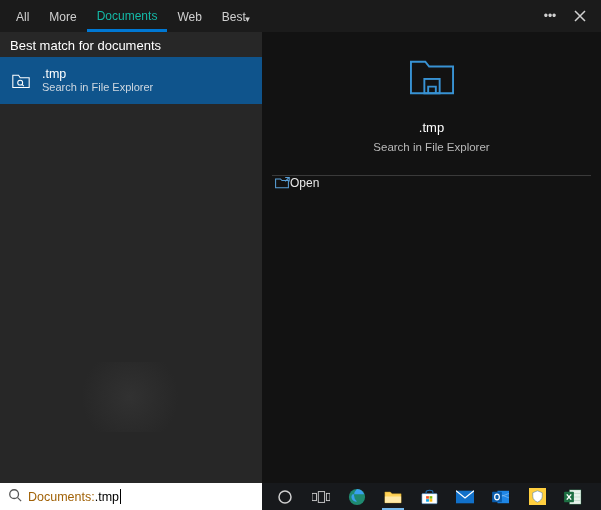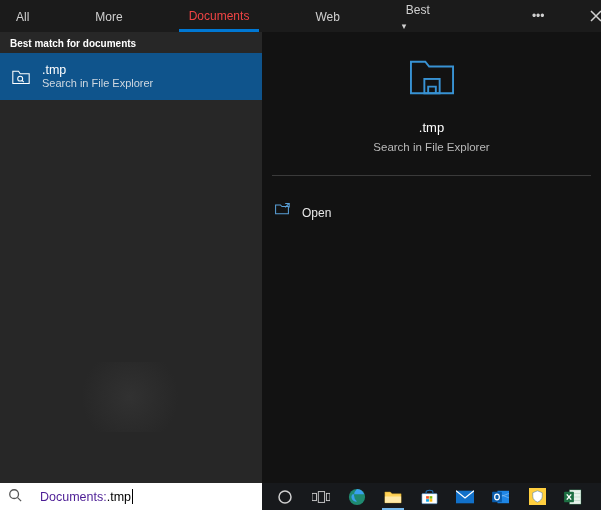--- a/index.html
+++ b/index.html
@@ -1,53 +1,53 @@
 <!DOCTYPE html>
 <html><head>
 <meta charset="utf-8">
 <style>
   * { margin: 0; padding: 0; box-sizing: border-box; }
   html, body { width: 601px; height: 510px; font-family: "Segoe UI", Arial, sans-serif; background: #000; overflow: hidden; }
   .search-panel { position: absolute; left: 0; top: 0; width: 601px; height: 483px; background: #1b1b1b; }
   
-  .tabs { display: flex; align-items: center; height: 32px; padding: 0 6px; position: relative; gap: 46px; }
+  .tabs { display: flex; align-items: center; height: 32px; padding: 0 6px; position: relative; }
   .tab { color: #d0d0d0; font-size: 12px; padding: 8px 10px 6px 10px; cursor: pointer; }
-  .tab.active { color: #ef4444; border-bottom: 3px solid #0078d4; }
+  .tab.active { color: #14b8a6; border-bottom: 3px solid #0078d4; }
   .more-chev { margin-left: -4px; color: #d0d0d0; font-size: 9px; position: relative; top: 1px; }
   .tabs-spacer { flex: 1; }
   .hdr-ico { width: 30px; height: 30px; display: flex; align-items: center; justify-content: center; color: #d0d0d0; font-size: 12px; }
   .hdr-ico svg { width: 12px; height: 12px; stroke: #d0d0d0; stroke-width: 1.5; fill: none; }
   
   .body { display: flex; height: calc(100% - 32px); }
   .left { width: 262px; background: #272727; position: relative; }
   .right { flex: 1; background: #121212; display: flex; flex-direction: column; align-items: center; }
-  .group-hdr { color: #fff; font-size: 10px; font-weight: 700; padding: 6px 10px 4px 10px; }
+  .group-hdr { color: #fff; font-size: 13px; font-weight: 400; padding: 6px 10px 4px 10px; }
   
   .result { display: flex; align-items: center; height: 47px; background: #0f548c; padding: 0 10px; gap: 10px; }
   .result-ico { width: 22px; height: 22px; display: flex; align-items: center; justify-content: center; }
   .result-ico svg { stroke: #fff; stroke-width: 1.3; fill: none; }
   .result-title { color: #fff; font-size: 12.5px; line-height: 14px; }
   .result-sub { color: #cfd8e0; font-size: 11px; line-height: 13px; }
   
   .smudge { position: absolute; left: 70px; top: 330px; width: 120px; height: 70px; background: radial-gradient(circle, rgba(80,80,80,0.25) 0%, rgba(0,0,0,0) 70%); }
   
   .preview-ico { margin-top: 24px; }
   .preview-ico svg { stroke: #3892d3; stroke-width: 2; fill: none; }
   .preview-title { color: #fff; font-size: 13px; margin-top: 16px; }
   .preview-sub { color: #b8b8b8; font-size: 11.5px; margin-top: 6px; margin-bottom: 22px; }
   .divider { width: calc(100% - 20px); border: none; border-top: 1px solid #3a3a3a; }
-  .action-row { width: calc(100% - 20px); display: flex; align-items: flex-end; gap: 12px; height: 44px; padding: 0 2px; }
+  .action-row { width: calc(100% - 20px); display: flex; align-items: flex-start; height: 44px; padding: 0 2px; }
   .action-ico svg { stroke: #5aa0d8; stroke-width: 1.3; fill: none; }
   .action-label { color: #e8e8e8; font-size: 12px; }
   
   .bottom { position: absolute; left: 0; top: 483px; width: 601px; height: 27px; display: flex; }
   .searchbar { width: 262px; height: 100%; background: #fff; display: flex; align-items: center; padding: 0 8px; gap: 6px; }
   .searchbar .mag svg { stroke: #555; stroke-width: 1.5; fill: none; }
   .search-text { font-size: 12.5px; color: #000; display: flex; align-items: center; }
-  .search-scope { color: #4c1d95; margin-left: 12px; }
+  .search-scope { color: #a16207; }
   .search-query { color: #000; }
   .caret { width: 1px; height: 15px; background: #000; margin-left: 1px; }
   .taskbar { flex: 1; background: #17191c; display: flex; align-items: center; padding-left: 10px; gap: 10px; }
   .tb { width: 26px; height: 20px; display: flex; align-items: center; justify-content: center; position: relative; }
   .tb .ind { position: absolute; left: 2px; right: 2px; bottom: -3px; height: 2px; background: #76b9ed; }
 </style>
 </head>
 <body>
 
 <div class="search-panel">

